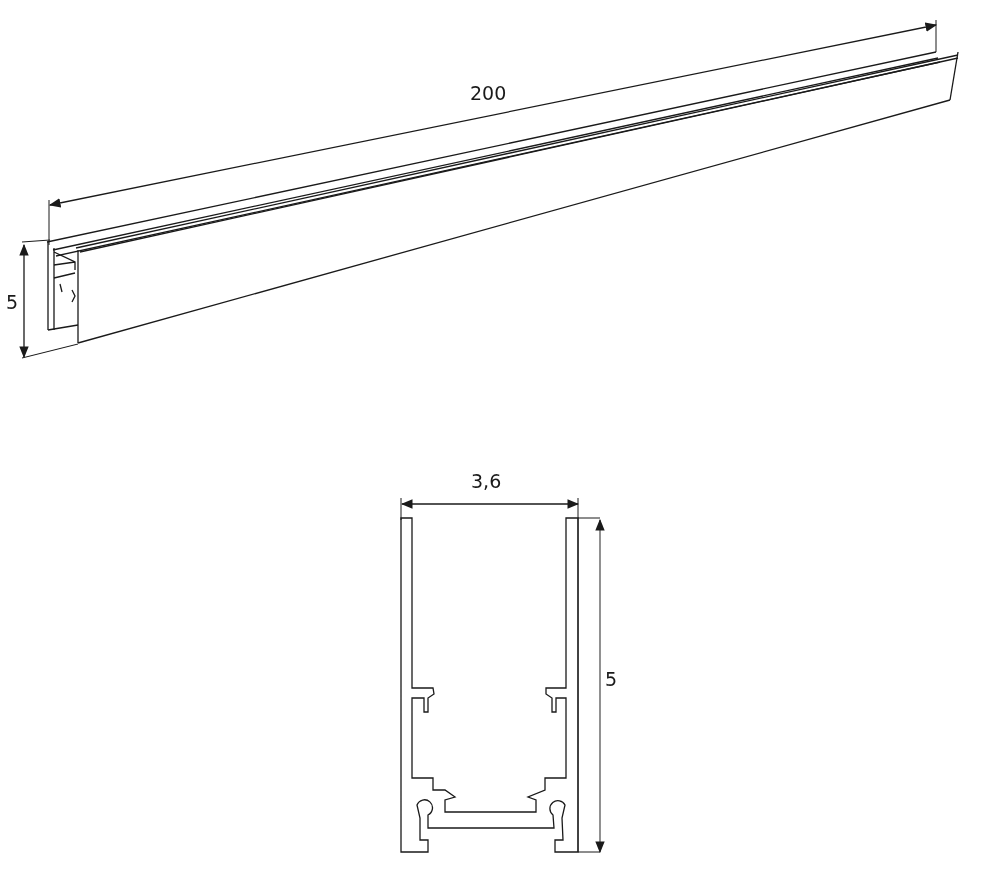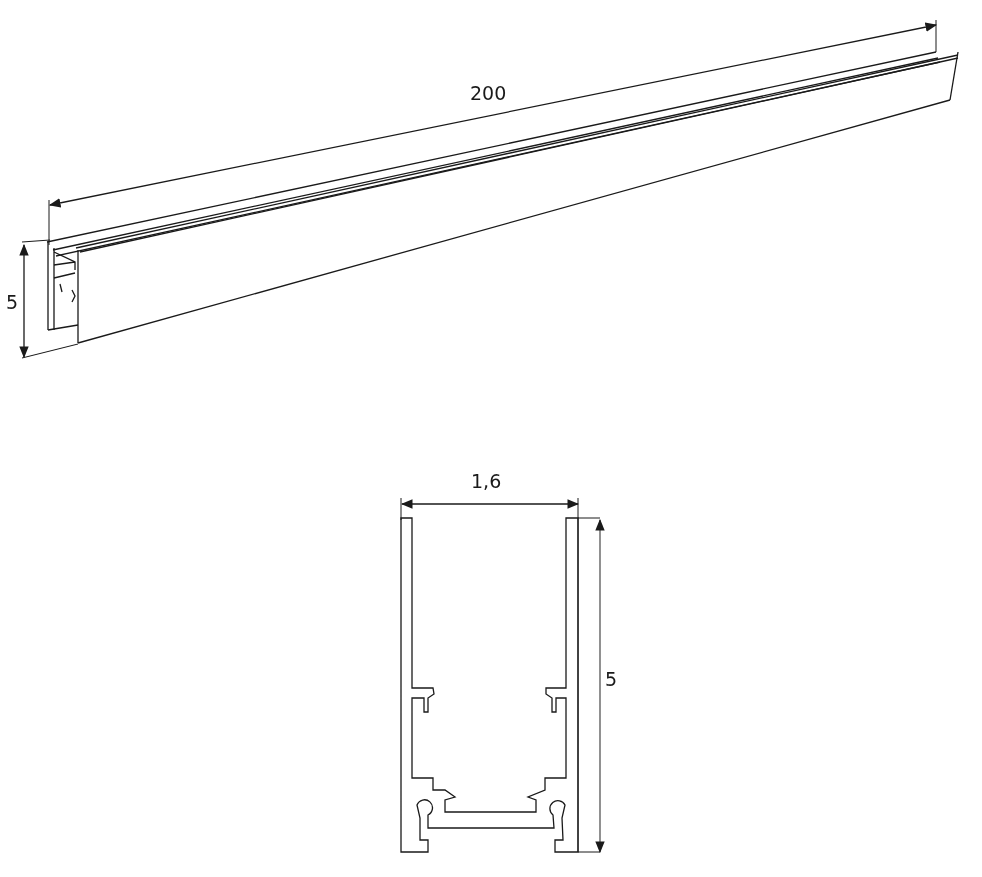--- a/index.html
+++ b/index.html
@@ -50,15 +50,15 @@
       <line x1="578" y1="498" x2="578" y2="852" stroke-width="1"></line>
       <line x1="600" y1="520" x2="600" y2="852" stroke="#555" marker-start="url(#arr)" marker-end="url(#arr)"></line>
       <line x1="578" y1="518" x2="600" y2="518" stroke-width="1"></line>
       <line x1="578" y1="852" x2="600" y2="852" stroke-width="1"></line>
       <path d="M401,518 L412,518 L412,688 L433,688 L434,694 L428,698 L428,712 L424,712 L424,698 L412,698 L412,778 L423,778 L423,778 L433,778 L433,790 L445,790 L455,797 L445,800 L445,812 L536,812 L536,800 L528,797 L545,790 L545,778 L556,778 L556,778 L566,778 L566,698 L556,698 L556,712 L552,712 L552,698 L546,694 L546,688 L566,688 L566,518 L578,518 L578,852 L555,852 L555,840 L563,840 L562,818 L565,805 A8,8 0 1 0 553,815 L554,828 L428,828 L428,815 A8,8 0 1 0 417,805 L420,818 L420,840 L428,840 L428,852 L401,852 Z"></path>
     </g>
   </svg>
 
   <div class="dim-label" style="left:470px;top:84px;">200</div>
   <div class="dim-label" style="left:6px;top:293px;">5</div>
-  <div class="dim-label" style="left:471px;top:472px;">1,6</div>
+  <div class="dim-label" style="left:471px;top:472px;">3,6</div>
   <div class="dim-label" style="left:605px;top:670px;">5</div>
 </div>
 
 </body></html>

